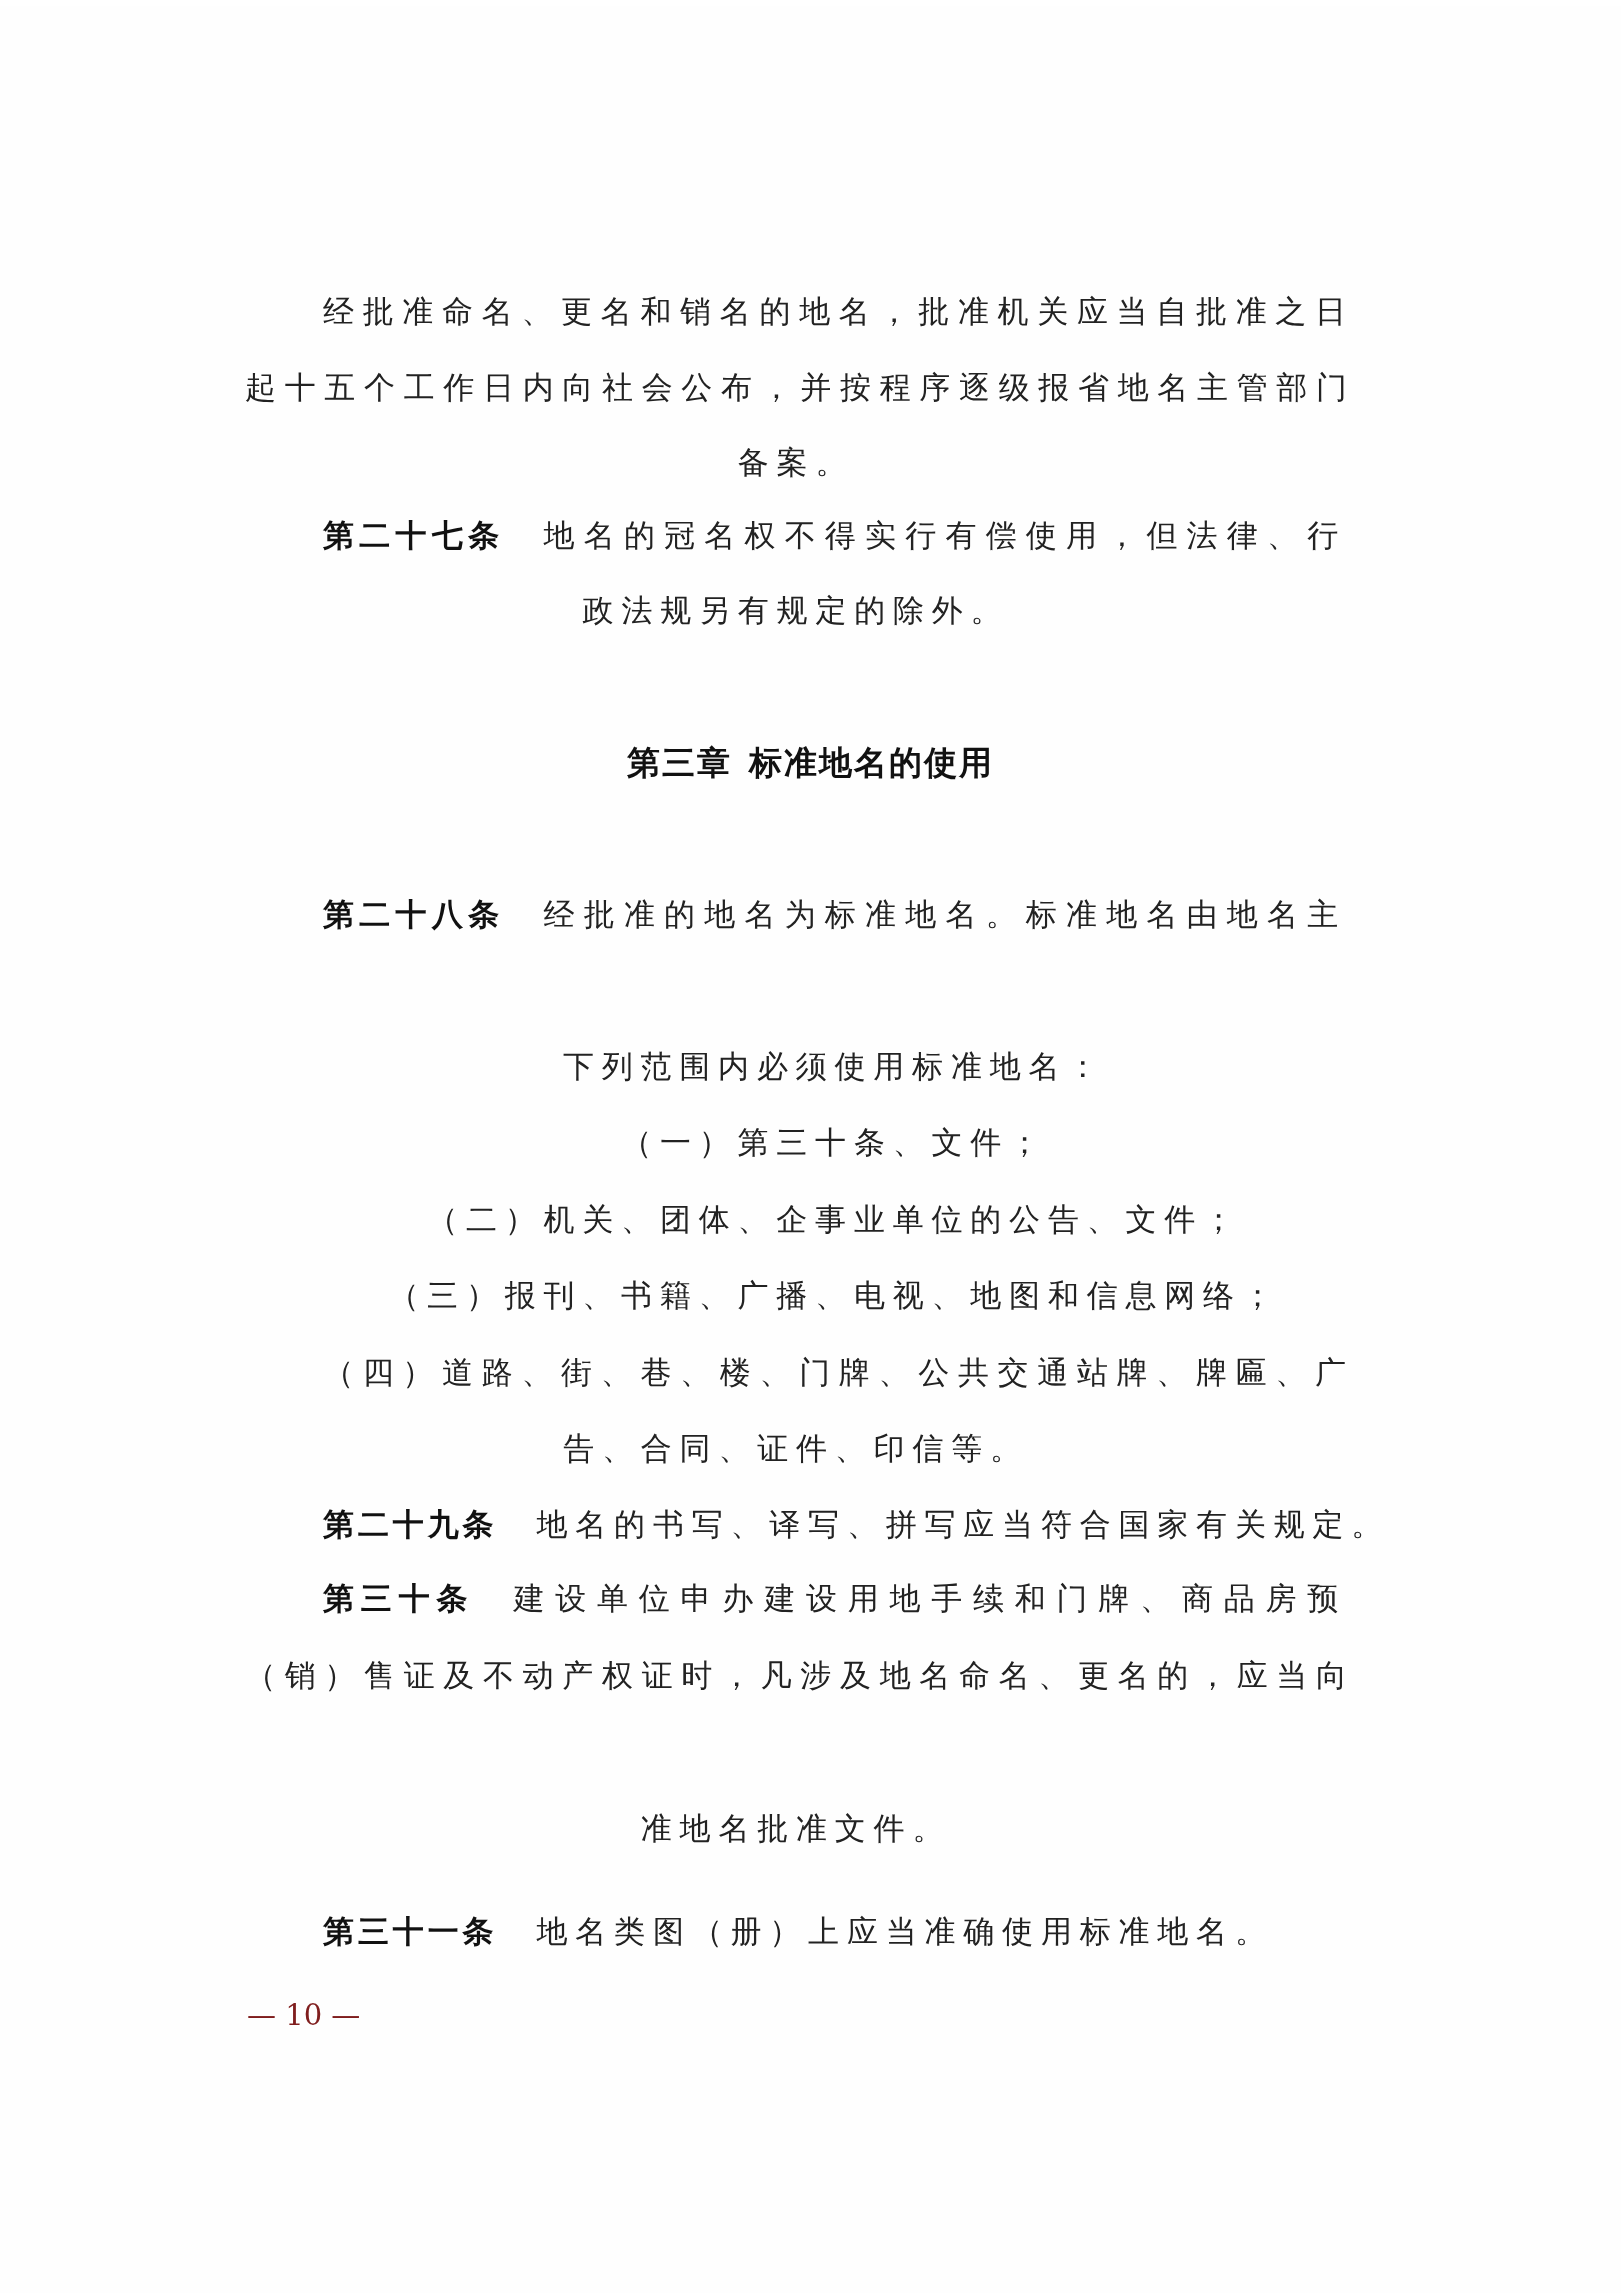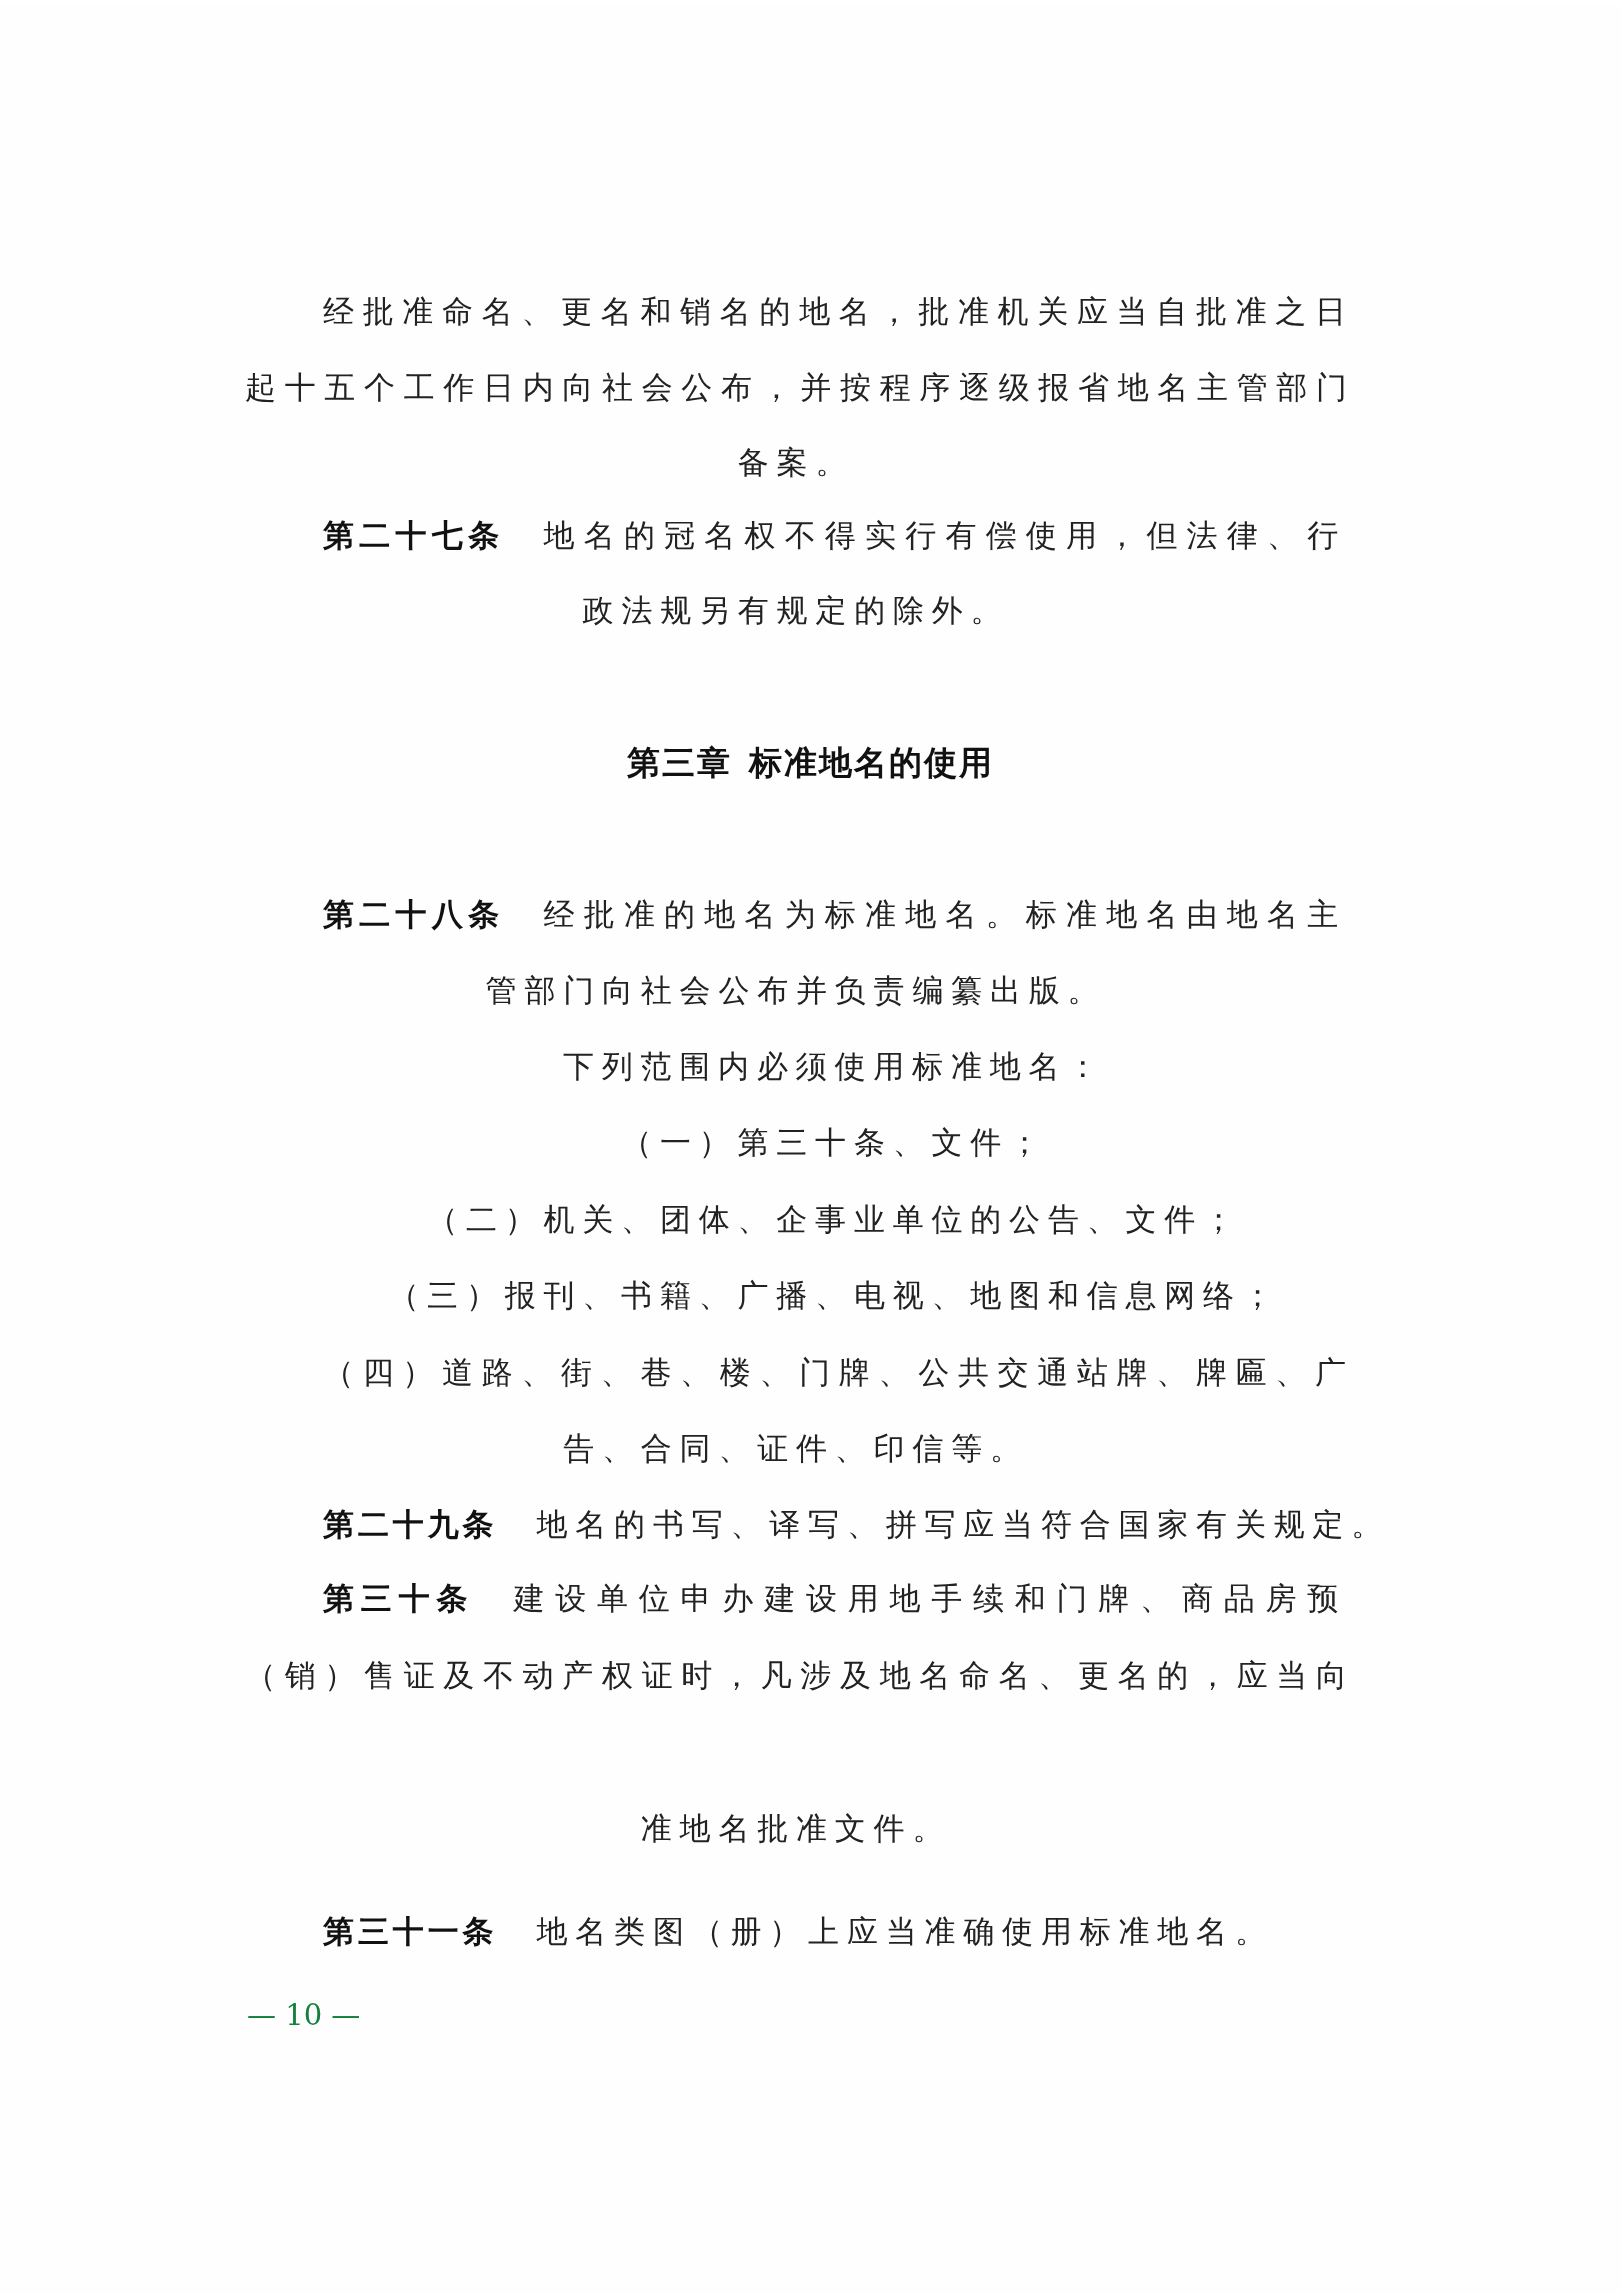--- a/index.html
+++ b/index.html
@@ -68,21 +68,21 @@
       letter-spacing: 2px;
     }
     .chapter-heading .ch-num { margin-right: 17px; }
     .page-number {
       position: absolute;
       left: 247px;
       top: 1990px;
       font-family: "DejaVu Serif", "Liberation Serif", serif;
       font-size: 29px;
       line-height: 39px;
-      color: #15803d;
+      color: #7f1d1d;
       white-space: pre;
     }
   </style>
 </head>
 <body>
 
 <div class="page">
 
   <div class="line indent full" style="top:284px;">经批准命名、更名和销名的地名，批准机关应当自批准之日</div>
   <div class="line full" style="top:360px;">起十五个工作日内向社会公布，并按程序逐级报省地名主管部门</div>
@@ -93,21 +93,20 @@
   </div>
   <div class="line loose" style="top:583px;">政法规另有规定的除外。</div>
 
   <div class="chapter-heading">
     <span class="ch-num">第三章</span><span>标准地名的使用</span>
   </div>
 
   <div class="line indent full" style="top:887px;">
     <span class="art-title">第二十八条</span><span class="art-body">经批准的地名为标准地名。标准地名由地名主</span>
   </div>
-  <div class="line loose" style="top:963px;">管部门向社会公布并负责编纂出版。</div>
   <div class="line indent loose" style="top:1039px;">下列范围内必须使用标准地名：</div>
   <div class="line indent loose" style="top:1115px;">（一）第三十条、文件；</div>
   <div class="line indent loose" style="top:1192px;">（二）机关、团体、企事业单位的公告、文件；</div>
   <div class="line indent loose" style="top:1268px;">（三）报刊、书籍、广播、电视、地图和信息网络；</div>
   <div class="line indent full" style="top:1345px;">（四）道路、街、巷、楼、门牌、公共交通站牌、牌匾、广</div>
   <div class="line loose" style="top:1421px;">告、合同、证件、印信等。</div>
 
   <div class="line indent full" style="top:1497px;">
     <span class="art-title">第二十九条</span><span class="art-body">地名的书写、译写、拼写应当符合国家有关规定。</span>
   </div>

